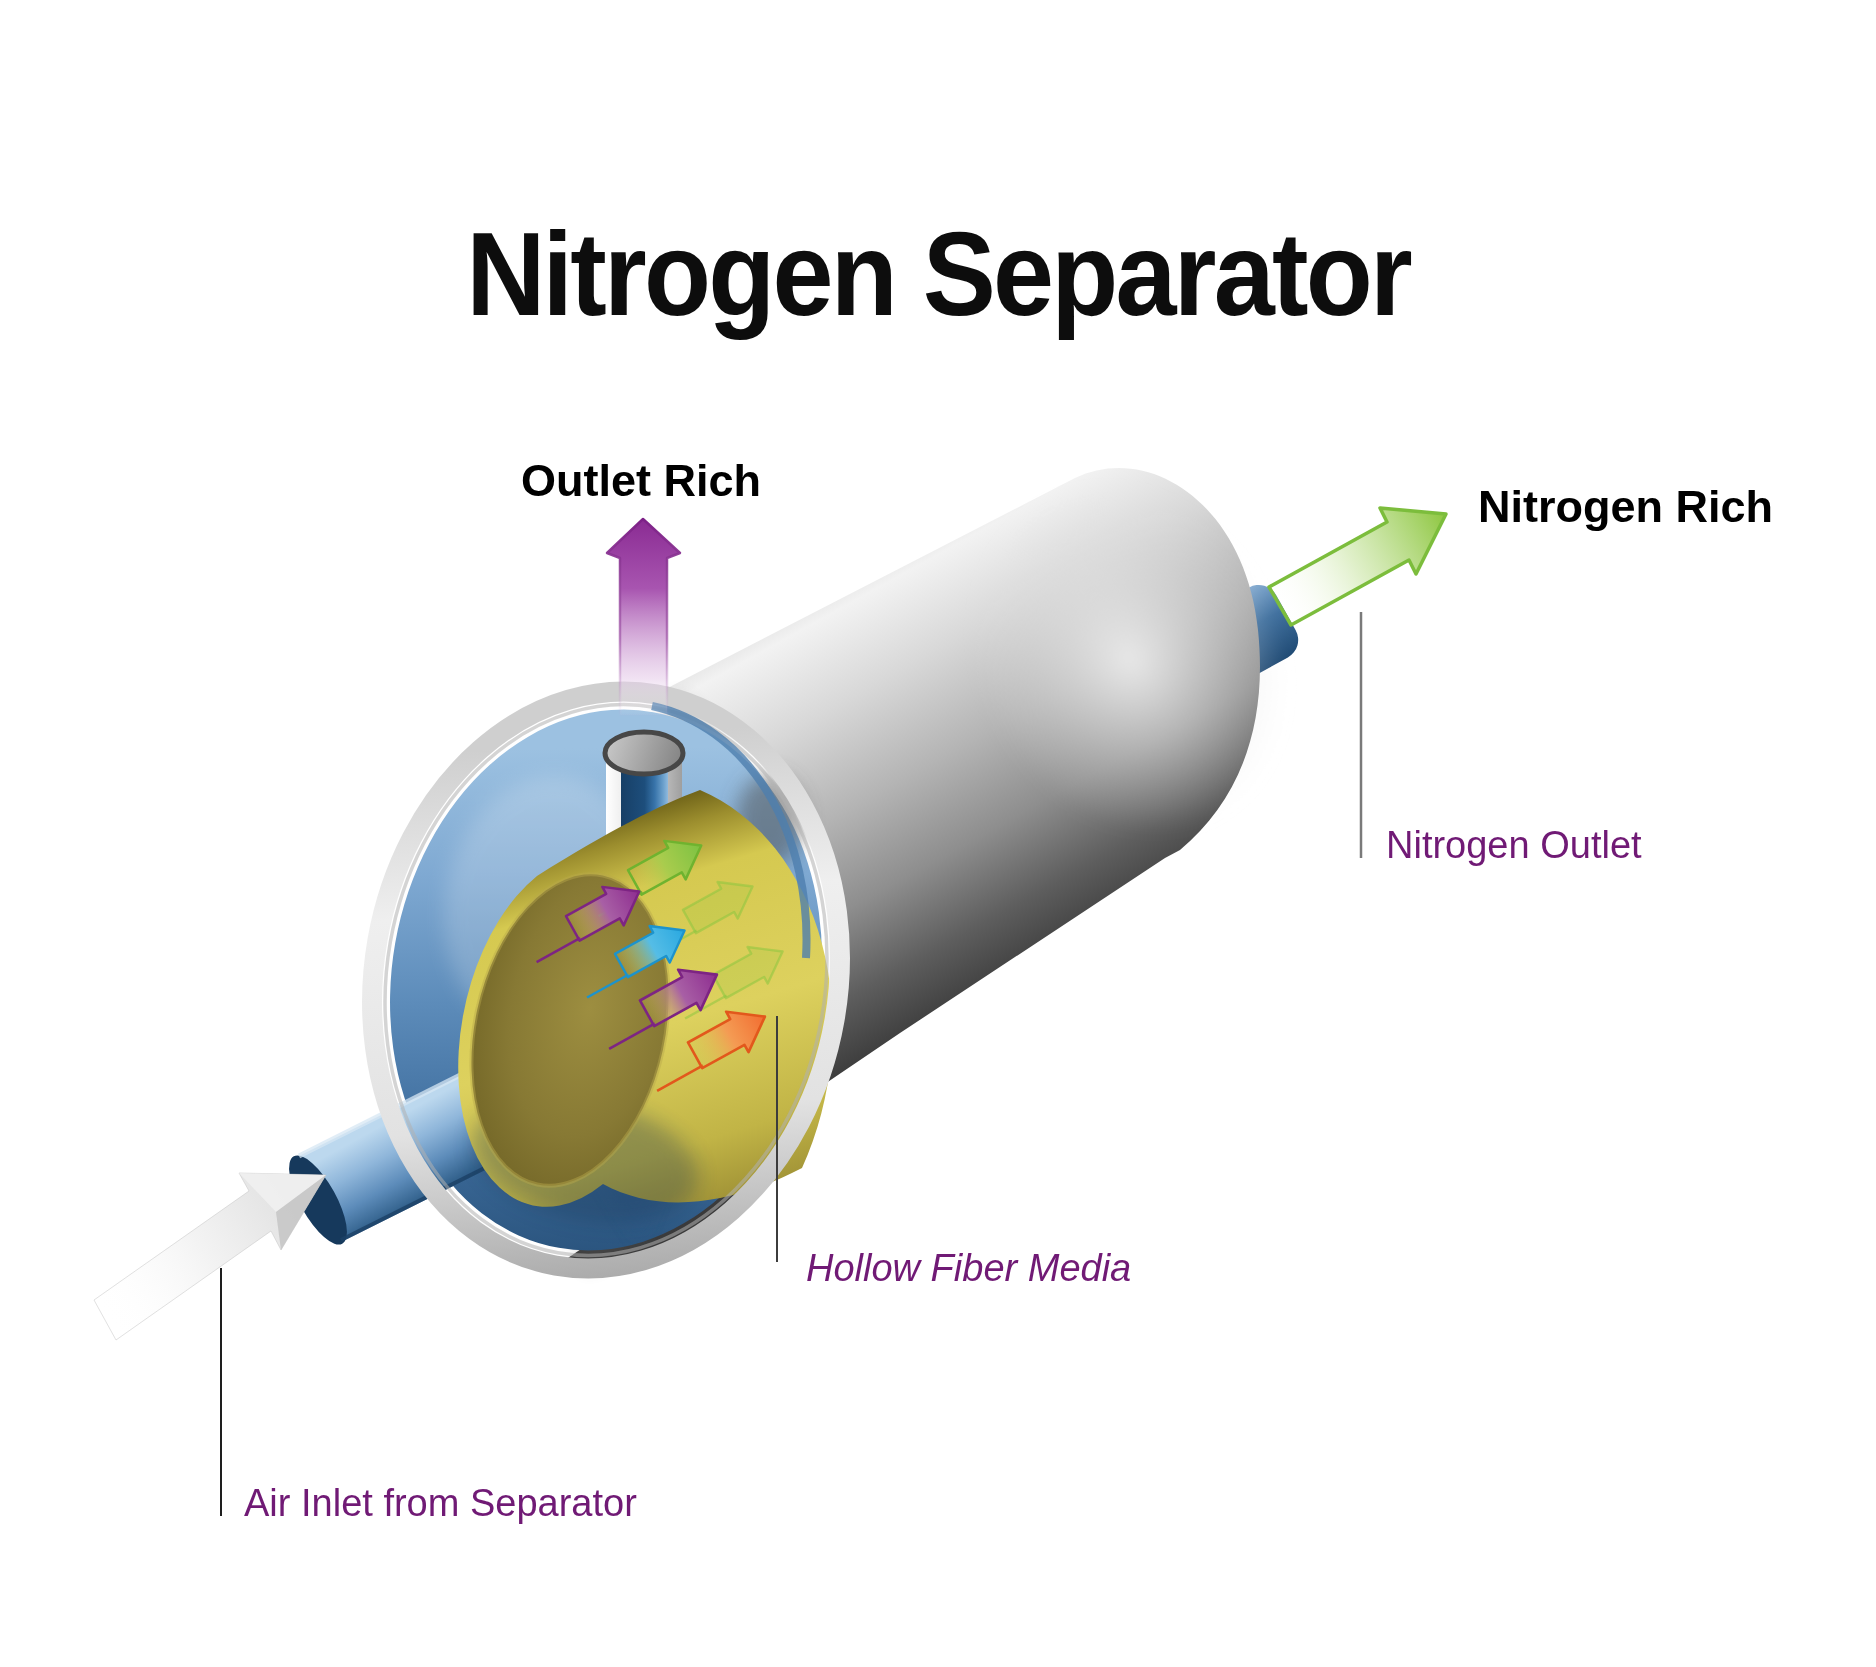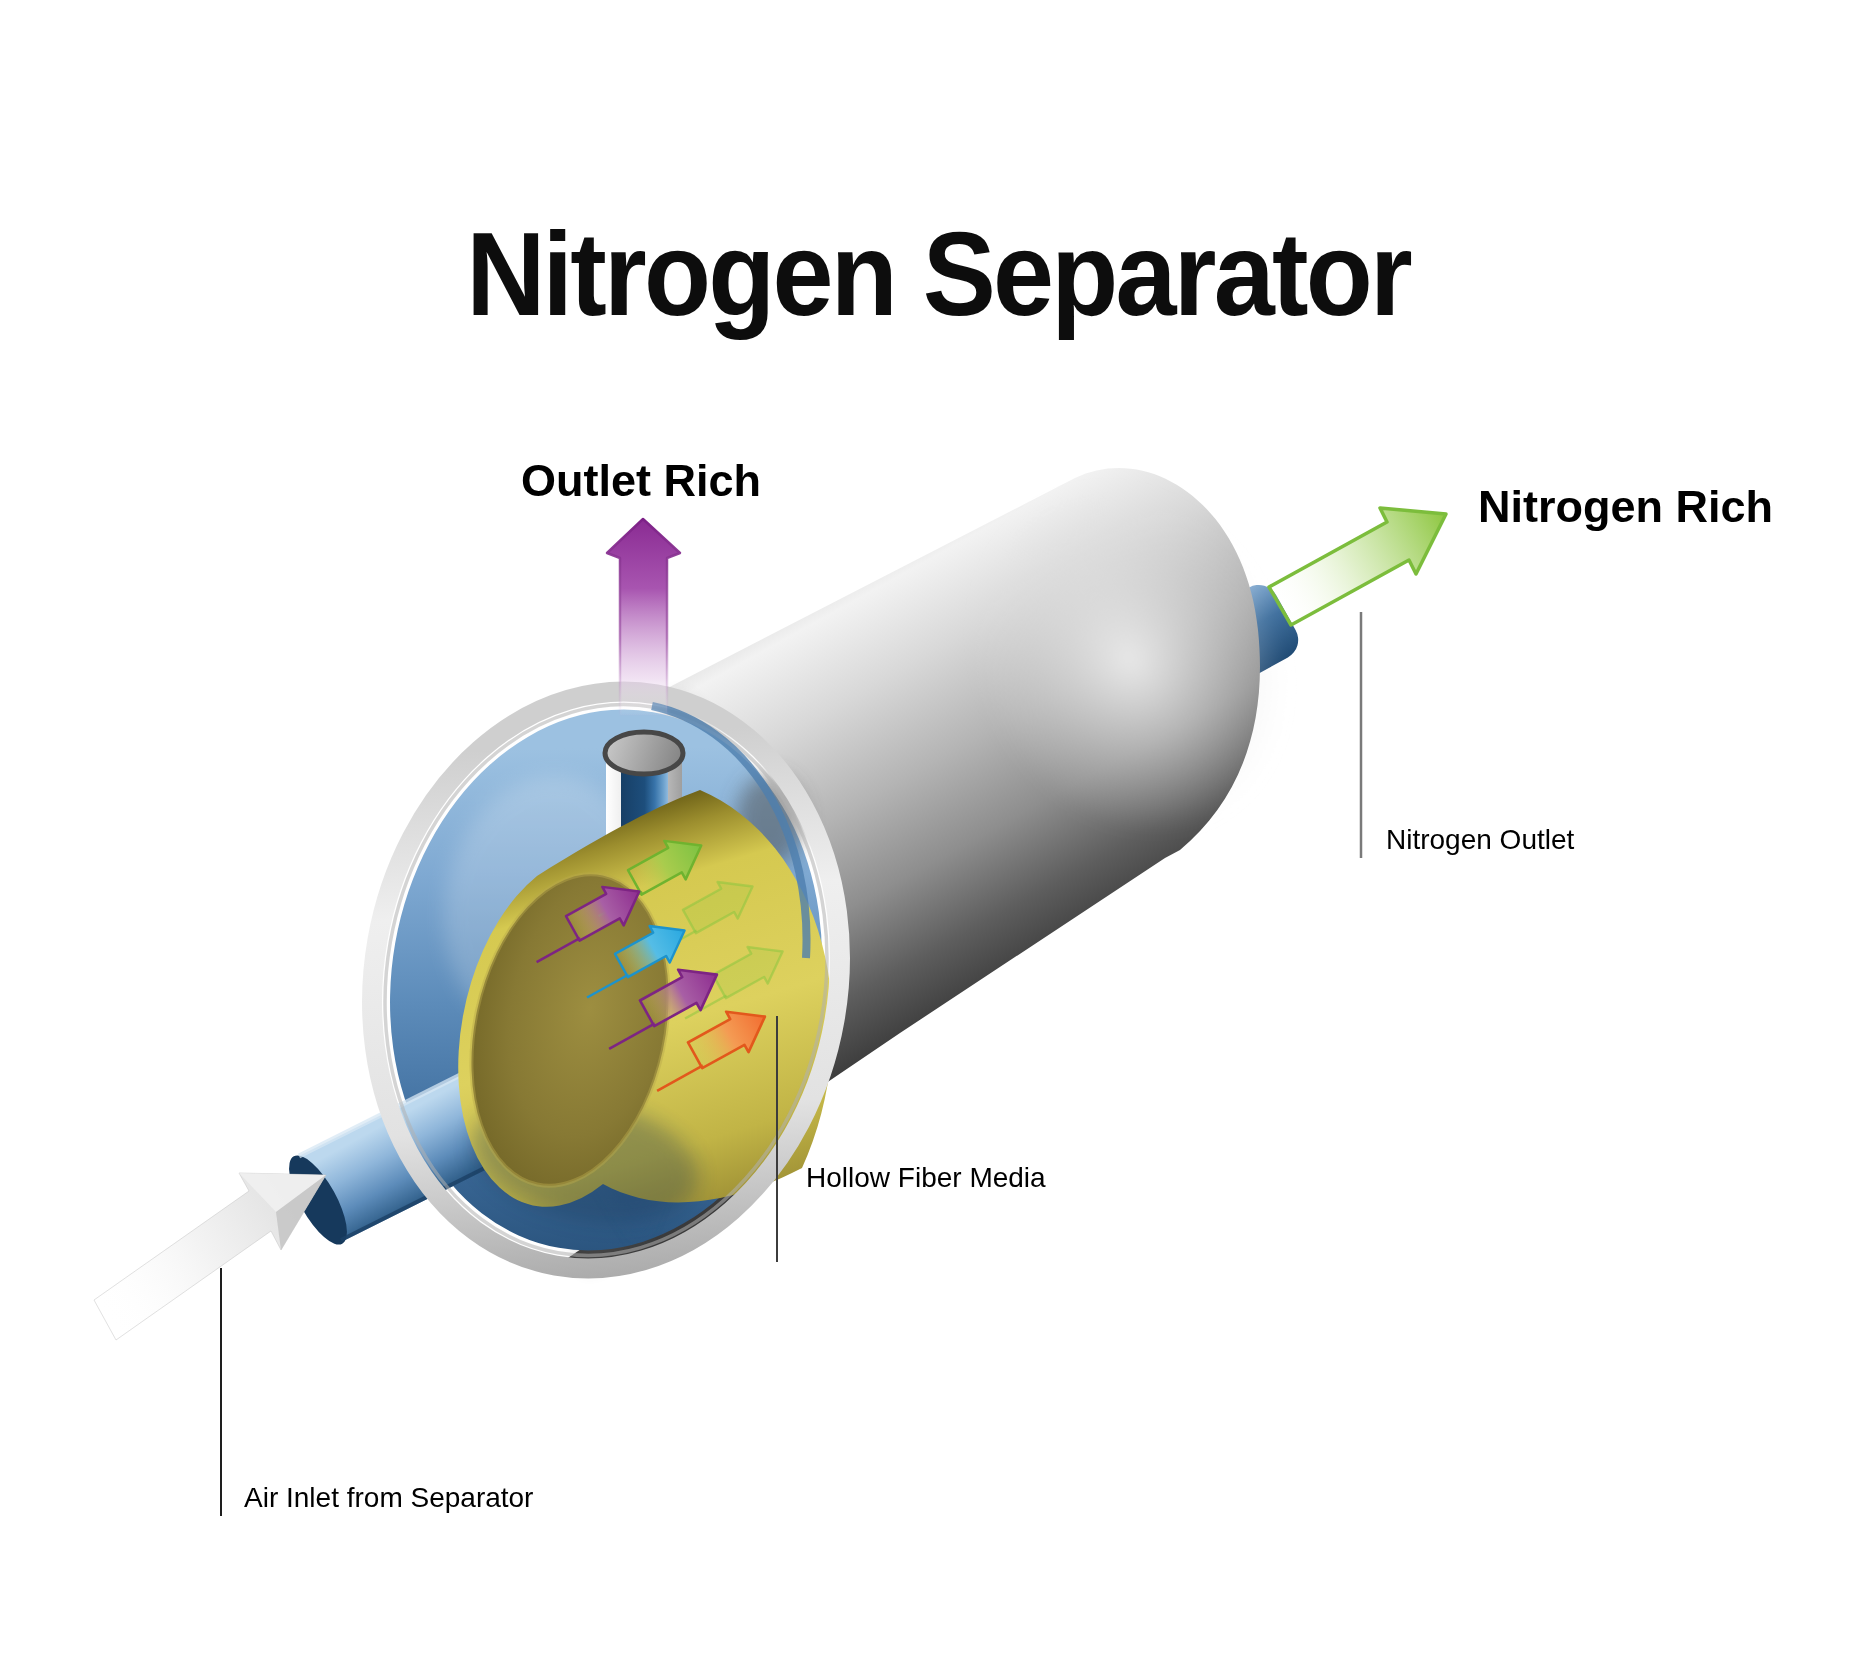--- a/index.html
+++ b/index.html
@@ -9,27 +9,27 @@
     font-family:"Liberation Sans","DejaVu Sans",sans-serif;
   }
   #scene{position:absolute;left:0;top:0;width:1876px;height:1667px;}
   .page-title{
     position:absolute;left:50%;top:136px;
     transform:translateX(-50%) scaleX(.93);
     font-size:118px;font-weight:700;letter-spacing:-3px;line-height:1;
     color:#0d0d0d;white-space:nowrap;
   }
   .lbl{
-    position:absolute;font-size:28px;line-height:1;color:#000000;white-space:nowrap;
+    position:absolute;font-size:38px;line-height:1;color:#701a75;white-space:nowrap;
   }
   .lbl.bold{font-weight:700;font-size:45px;color:#000;}
   #lbl-oxygen-rich{left:521px;top:458px;}
   #lbl-nitrogen-rich{left:1478px;top:484px;}
   #lbl-nitrogen-outlet{left:1386px;top:826px;}
-  #lbl-hollow-fiber{left:806px;top:1164px;}
+  #lbl-hollow-fiber{left:806px;top:1249px;font-style:italic;}
   #lbl-air-inlet{left:244px;top:1484px;}
 </style>
 </head>
 <body>
 
 <svg id="scene" viewBox="0 0 1876 1667" aria-hidden="true">
   <defs>
 
     <linearGradient id="metalG" gradientUnits="userSpaceOnUse" x1="850" y1="520" x2="1085" y2="944">
       <stop offset="0" stop-color="#9f9f9f"></stop>

